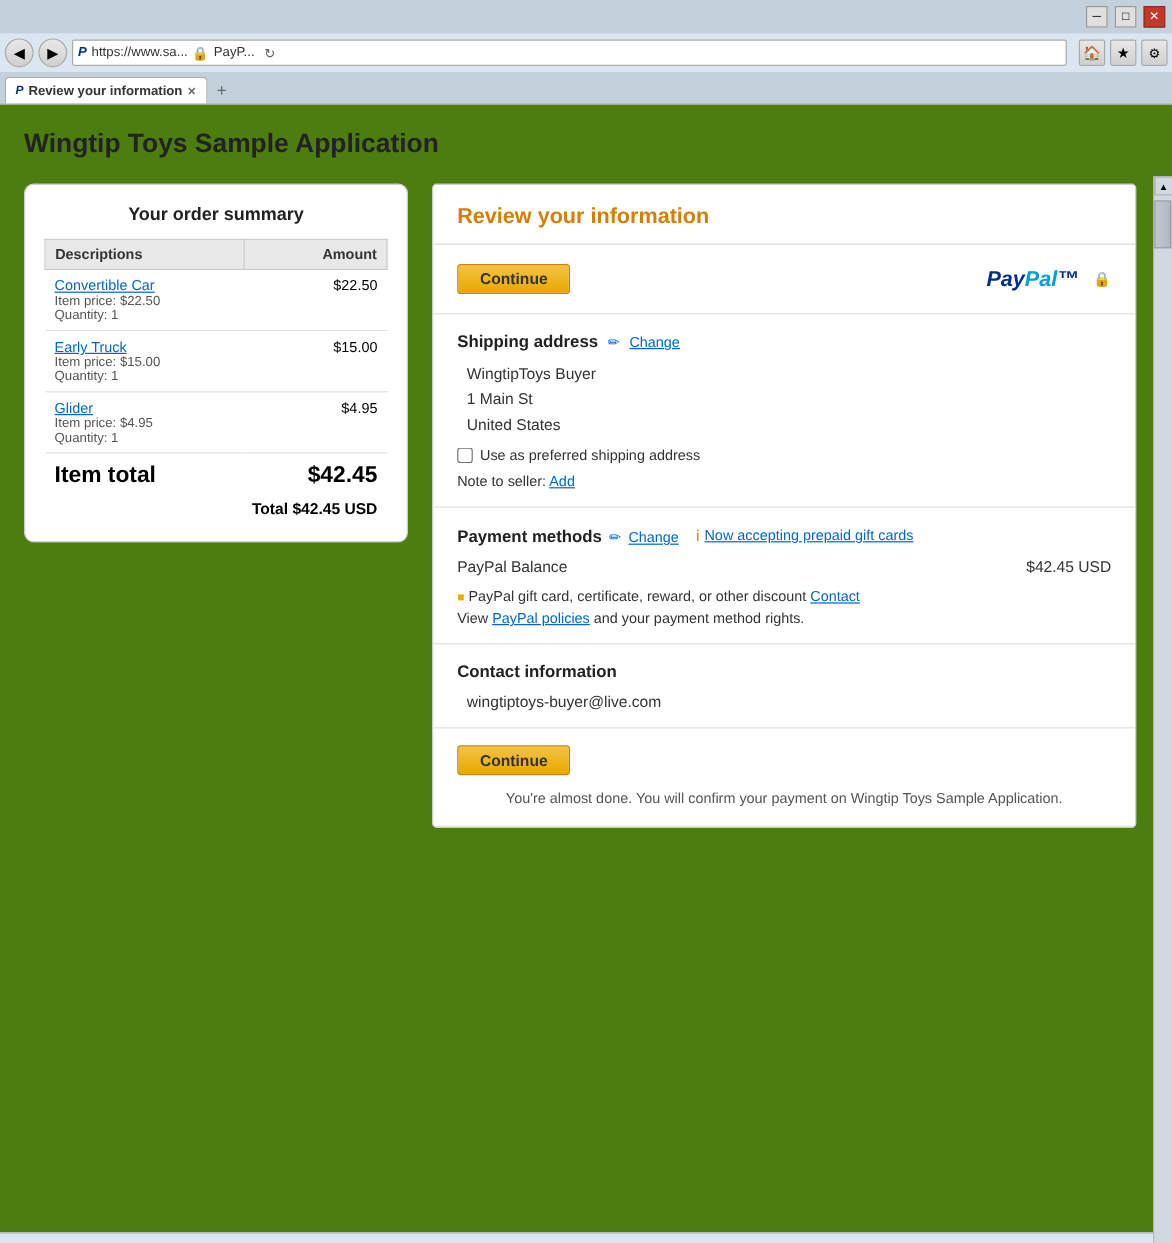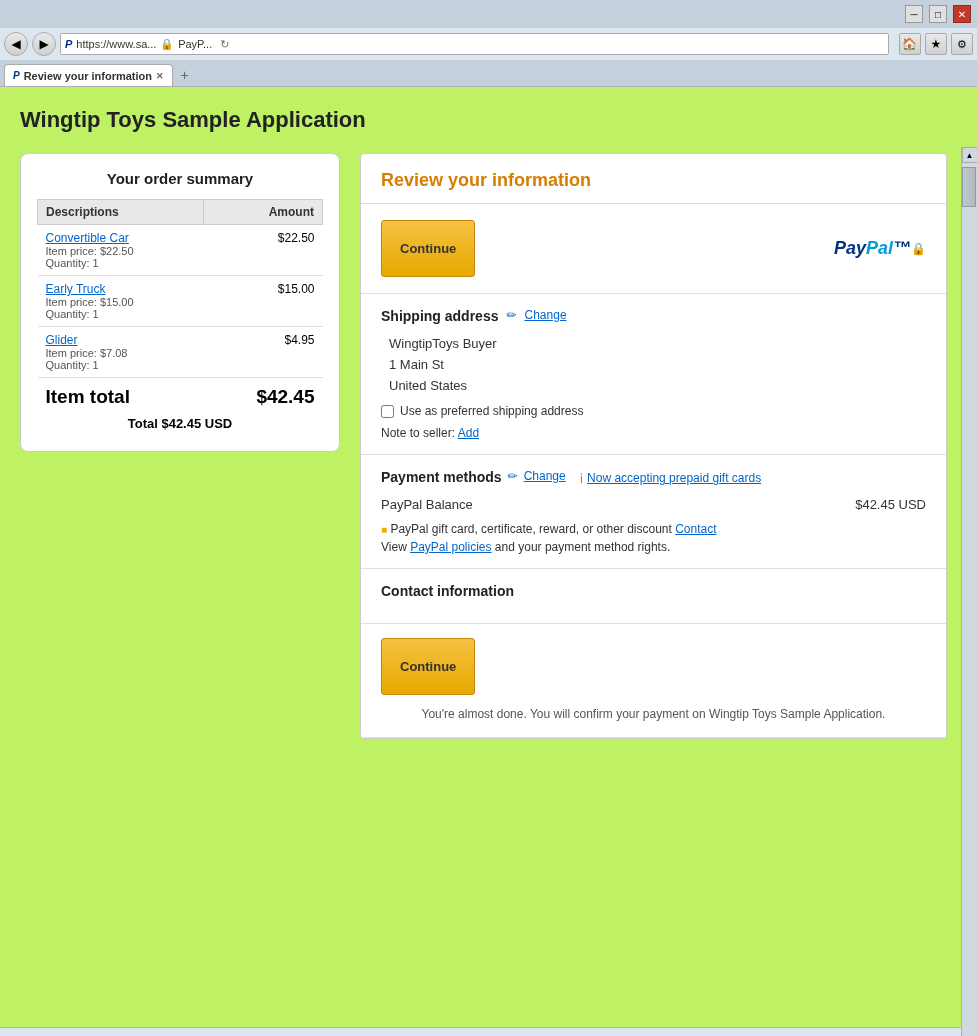--- a/index.html
+++ b/index.html
@@ -82,21 +82,21 @@
     }
     .tab-close { font-size: 9px; color: #666; cursor: pointer; }
     .new-tab { padding: 4px 8px; font-size: 14px; color: #666; cursor: pointer; height: 22px; display: flex; align-items: center; }
 
     
     .page-wrapper {
       position: relative;
       overflow: hidden;
     }
     .page-content {
-      background: #bef264;
+      background: #4d7c0f;
       padding: 20px 30px 20px 20px;
       min-height: 940px;
     }
     .page-title {
       font-size: 22px;
       font-weight: bold;
       color: #222;
       margin-bottom: 20px;
     }
     .main-layout {
@@ -134,21 +134,21 @@
       border: 1px solid #ccc;
     }
     .order-table thead th:first-child { text-align: left; }
     .order-table thead th:last-child { text-align: right; }
     .item-block { padding: 6px 8px; border-bottom: 1px solid #e0e0e0; }
     .item-name { color: #0066cc; text-decoration: underline; cursor: pointer; font-size: 12px; }
     .item-meta { color: #555; font-size: 11px; }
     .item-amount { text-align: right; vertical-align: top; padding: 6px 8px; font-size: 12px; border-bottom: 1px solid #e0e0e0; }
     .total-row td { font-weight: bold; padding: 8px 8px 4px; font-size: 19px; }
     .total-row td:last-child { text-align: right; }
-    .grand-total-row td { padding: 4px 8px; text-align: center; font-size: 13px; }
+    .grand-total-row td { padding: 4px 8px; text-align: right; font-size: 13px; }
     .grand-total-row td:first-child { font-weight: bold; }
 
     
     .review-panel {
       background: white;
       border: 1px solid #ccc;
       border-radius: 4px;
       flex: 1;
       padding: 0;
       overflow: hidden;
@@ -169,21 +169,21 @@
       padding: 16px 20px;
       display: flex;
       align-items: center;
       justify-content: space-between;
       border-bottom: 1px solid #e0e0e0;
     }
     .continue-btn {
       background: linear-gradient(to bottom, #f5c242, #e8a800);
       border: 1px solid #c8860a;
       border-radius: 3px;
-      padding: 20px 18px;
+      padding: 4px 18px;
       font-size: 13px;
       font-weight: bold;
       color: #333;
       cursor: pointer;
       text-decoration: none;
     }
     .paypal-logo {
       font-size: 18px;
       font-weight: bold;
       font-style: italic;
@@ -191,21 +191,21 @@
     }
     .paypal-logo span { color: #009cde; }
 
     
     .info-section {
       padding: 14px 20px;
       border-bottom: 1px solid #e0e0e0;
     }
     .section-header {
       display: flex;
-      align-items: flex-start;
+      align-items: flex-end;
       gap: 8px;
       margin-bottom: 10px;
     }
     .section-title {
       font-size: 14px;
       font-weight: bold;
       color: #222;
     }
     .edit-icon { color: #0066cc; font-size: 12px; cursor: pointer; }
     .change-link { color: #0066cc; text-decoration: underline; font-size: 12px; cursor: pointer; }
@@ -336,21 +336,21 @@
                 <td class="item-block">
                   <div class="item-name">Early Truck</div>
       <div class="item-meta">Item price: $15.00</div>
       <div class="item-meta">Quantity: 1</div>
                 </td>
                 <td class="item-amount">$15.00</td>
               </tr>
               <tr>
                 <td class="item-block">
                   <div class="item-name">Glider</div>
-      <div class="item-meta">Item price: $7.08</div>
+      <div class="item-meta">Item price: $4.95</div>
       <div class="item-meta">Quantity: 1</div>
                 </td>
                 <td class="item-amount">$4.95</td>
               </tr>
             </tbody>
           <tfoot>
             <tr class="total-row">
               <td>Item total</td>
               <td>$42.45</td>
             </tr>
@@ -362,21 +362,21 @@
       </div>
 
       <div class="review-panel">
 
         <div class="review-header">
           <div class="review-title">Review your information</div>
         </div>
 
         <div class="continue-section">
           <button class="continue-btn">Continue</button>
-          <div style="display:flex;align-items:center;gap:0;">
+          <div style="display:flex;align-items:center;gap:12px;">
             <span class="paypal-logo">
               <span style="color:#003087;">Pay</span><span style="color:#009cde;">Pal</span>™
             </span>
             <span style="color:#555;font-size:12px;">🔒</span>
           </div>
         </div>
 
         <div class="info-section">
           <div class="section-header">
             <span class="section-title">Shipping address</span>
@@ -421,20 +421,21 @@
             <span>View</span>
             <a class="policies-link">PayPal policies</a>
             <span>and your payment method rights.</span>
           </div>
         </div>
 
         <div class="info-section">
           <div class="section-header">
             <span class="section-title">Contact information</span>
           </div>
+          <div class="contact-info">wingtiptoys-buyer@live.com</div>
         </div>
 
         <div class="info-section">
           <button class="continue-btn">Continue</button>
           <p class="almost-done">You're almost done. You will confirm your payment on Wingtip Toys Sample Application.</p>
         </div>
 
       </div>
     </div>
 

